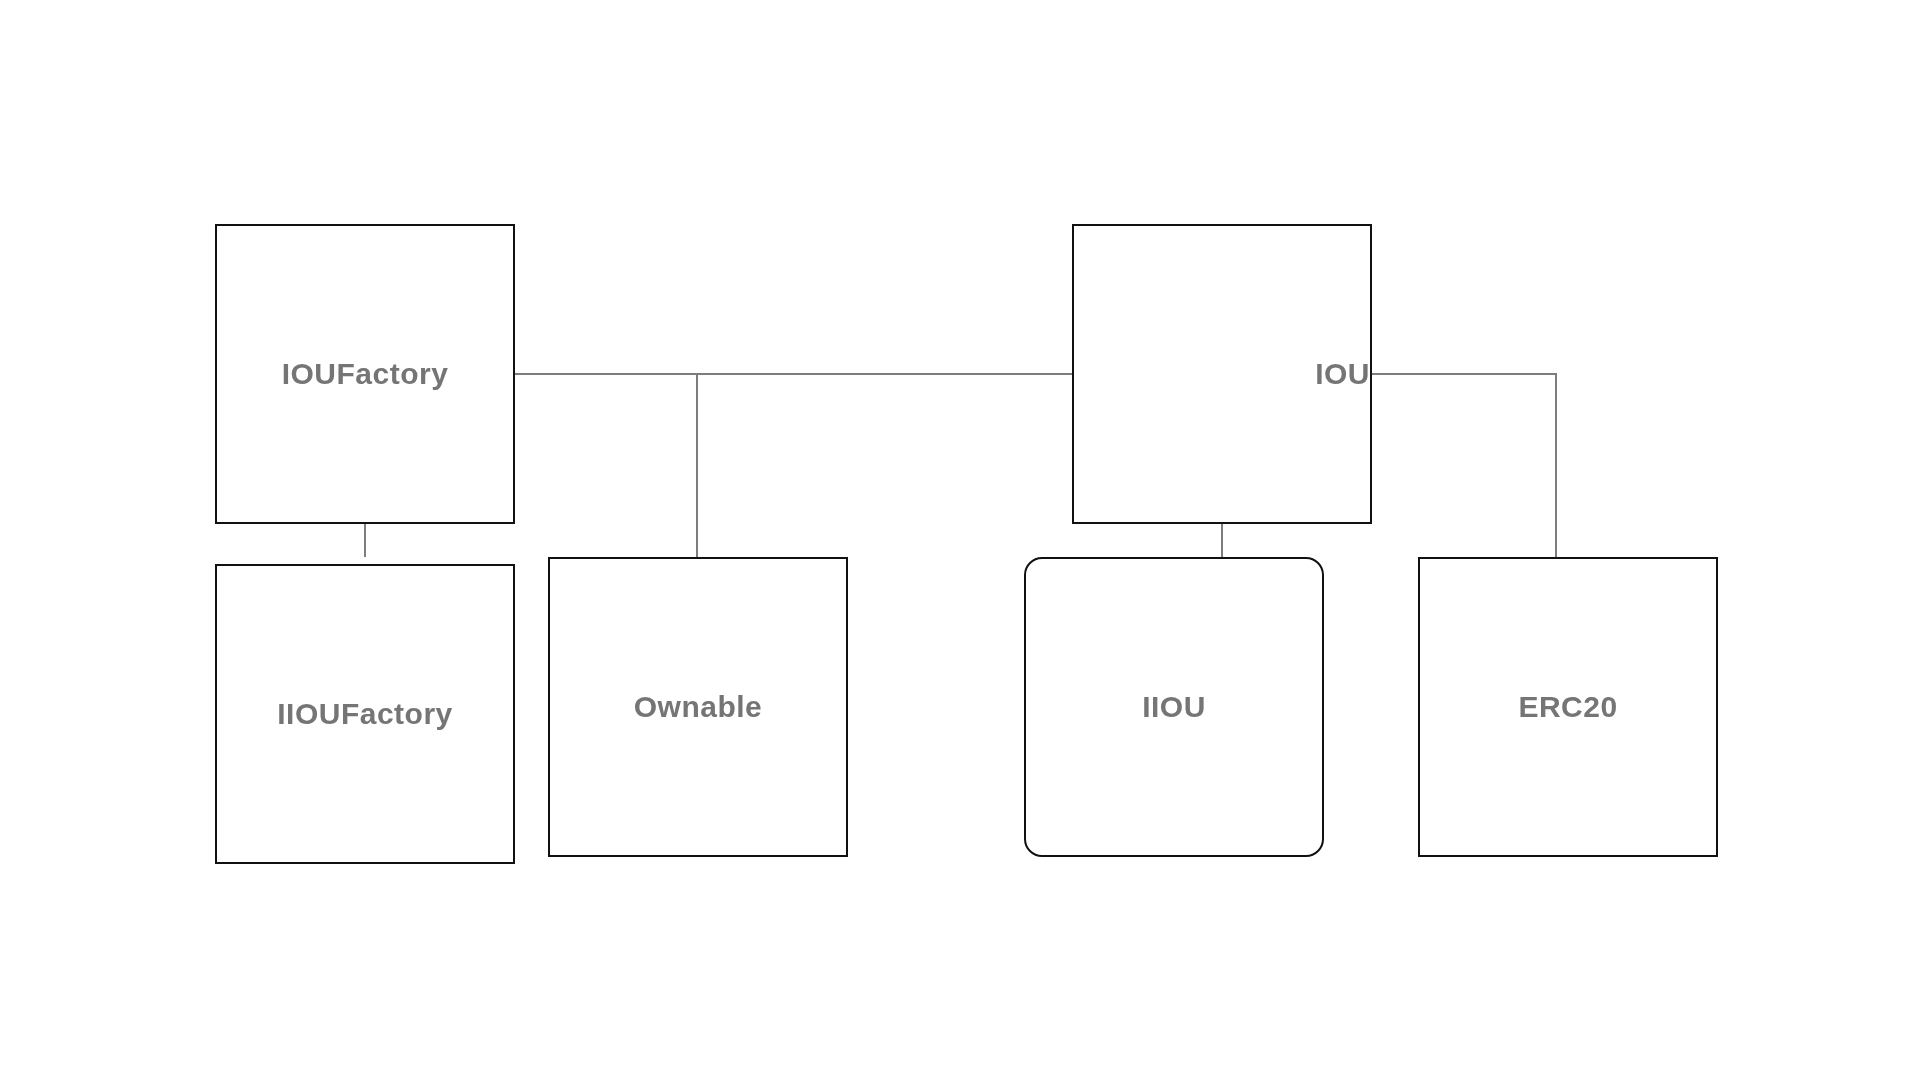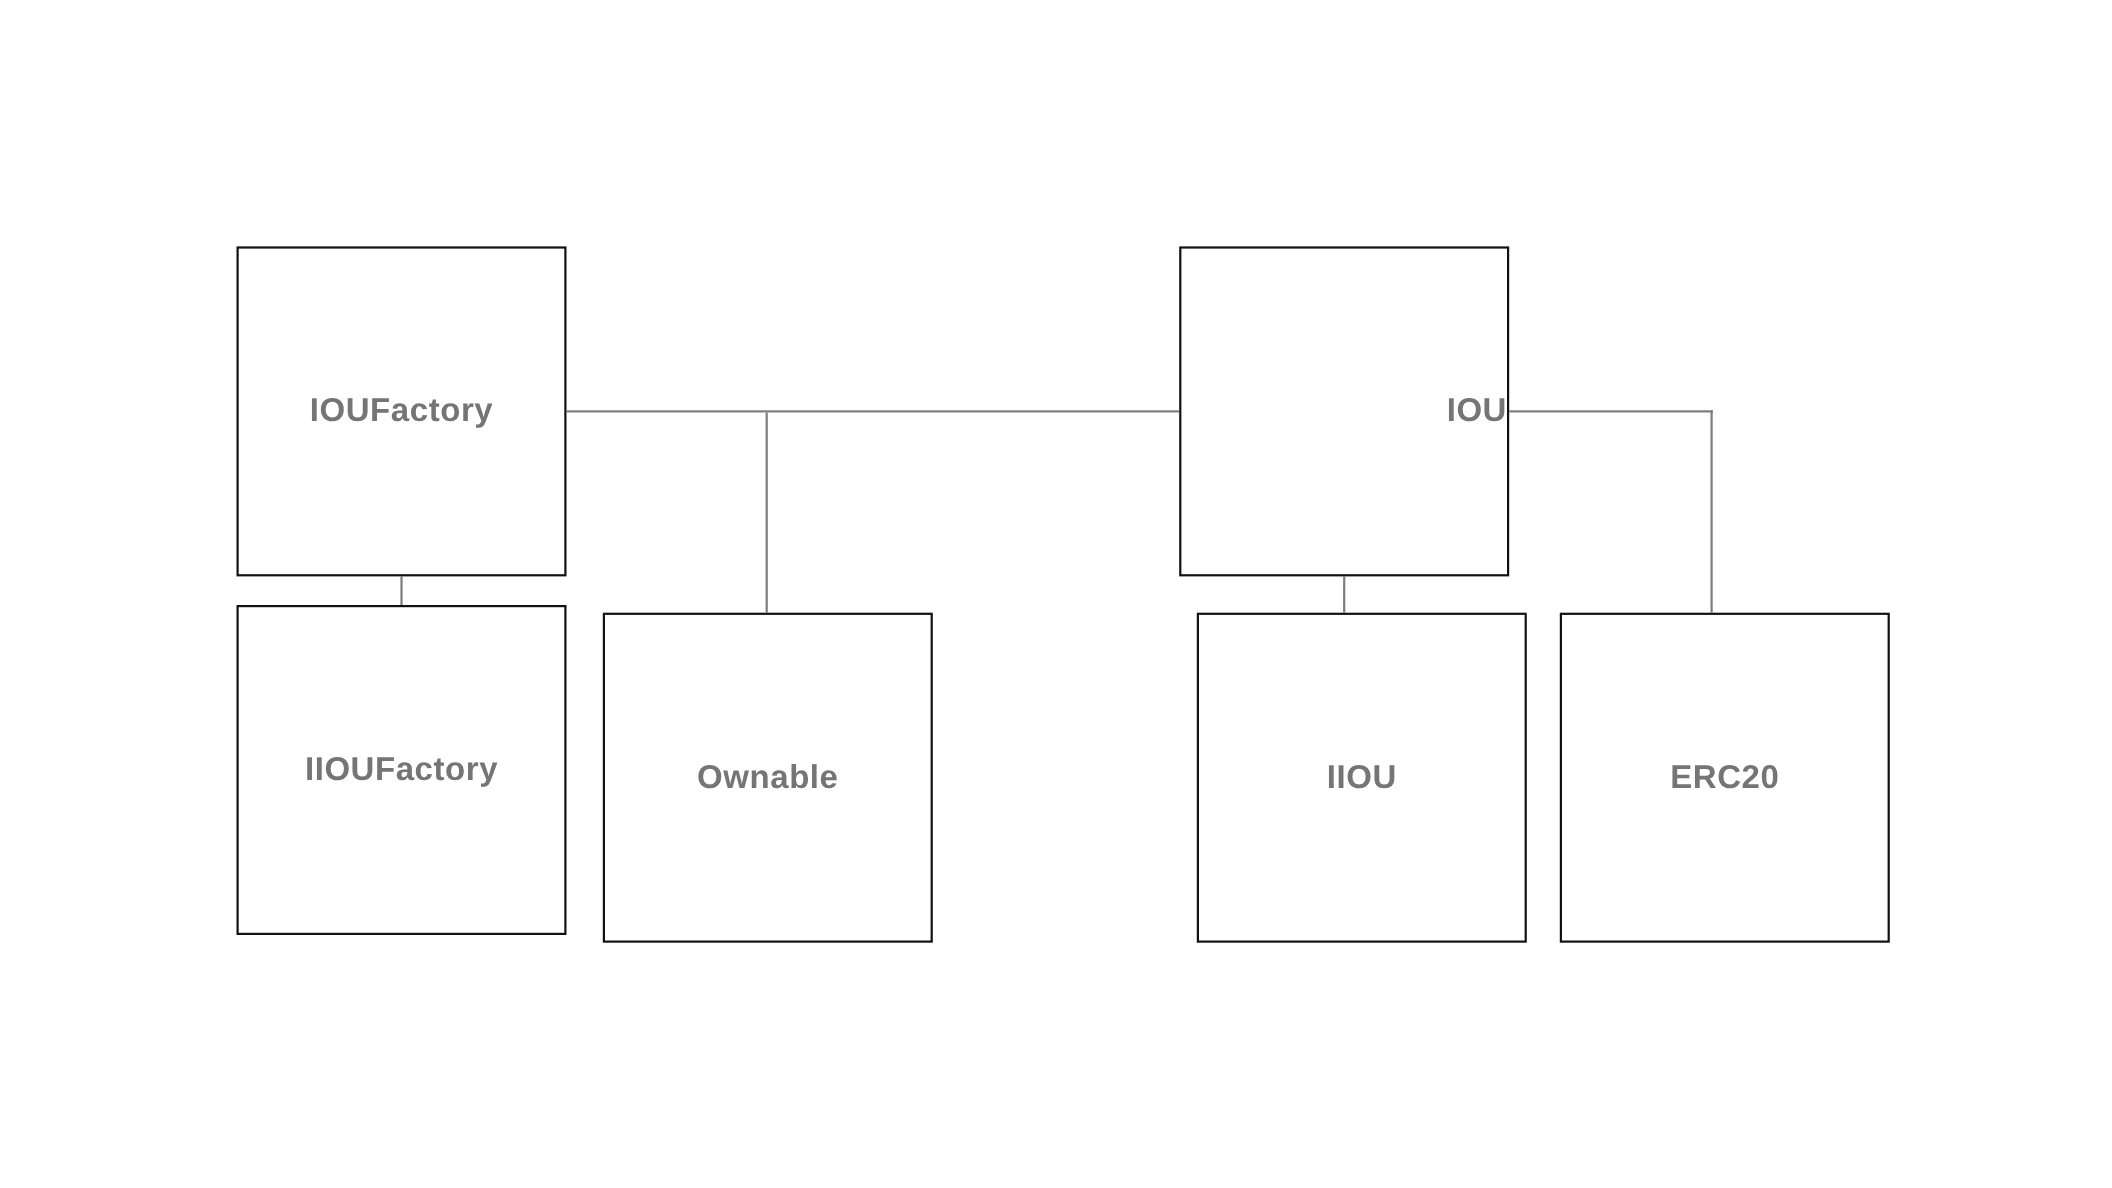--- a/index.html
+++ b/index.html
@@ -35,23 +35,23 @@
     white-space: nowrap;
   }
   .edge {
     position: absolute;
     background: #7d7d7d;
     z-index: 1;
   }
   
   #node-ioufactory  { left: 215px;  top: 224px; }
   #node-iou         { left: 1072px; top: 224px; justify-content: flex-end; }
-  #node-iioufactory { left: 215px;  top: 550px; }
+  #node-iioufactory { left: 215px;  top: 564px; }
   #node-ownable     { left: 548px;  top: 557px; align-items: center; }
-  #node-iiou        { left: 1088px; top: 557px; }
+  #node-iiou        { left: 1024px; top: 557px; border-radius: 18px; }
   #node-erc20       { left: 1406px; top: 557px; margin-left: 12px; }
   
   #edge-ioufactory-iou        { left: 515px;  top: 373px; width: 557px; height: 2px; }
   #edge-branch-ownable        { left: 696px;  top: 375px; width: 2px;   height: 182px; }
   #edge-ioufactory-iioufactory{ left: 364px;  top: 524px; width: 2px;   height: 33px; }
   #edge-iou-iiou              { left: 1221px; top: 524px; width: 2px;   height: 33px; }
   #edge-iou-erc20-h           { left: 1372px; top: 373px; width: 185px; height: 2px; }
   #edge-iou-erc20-v           { left: 1555px; top: 373px; width: 2px;   height: 184px; }
 </style>
 </head>

